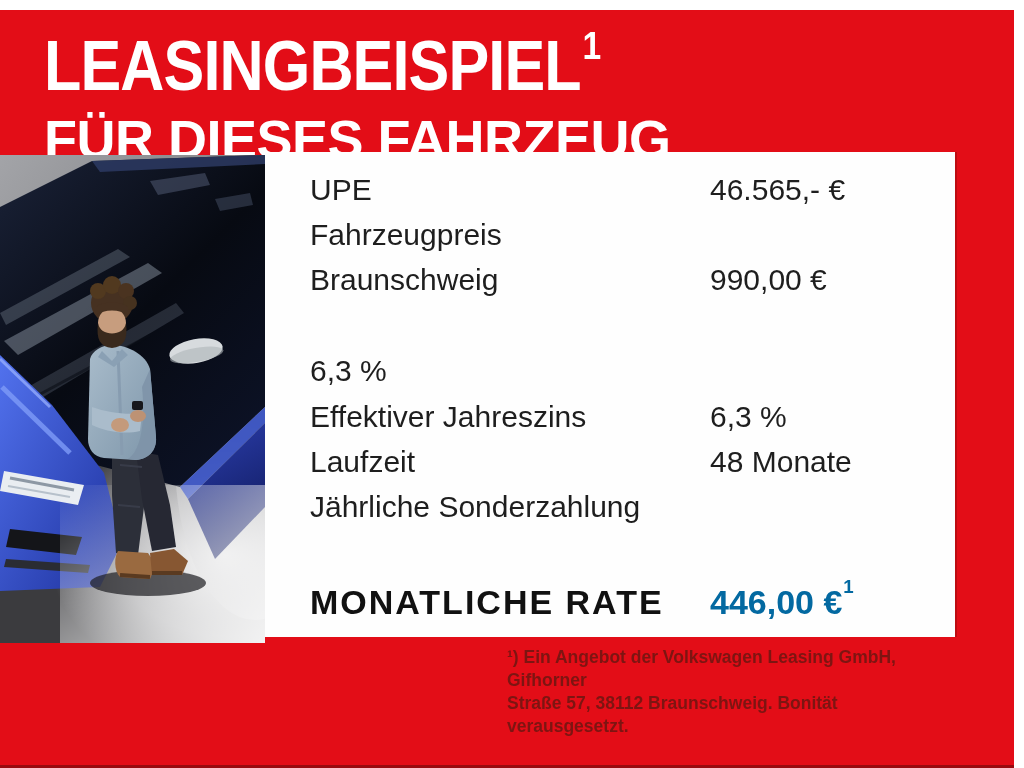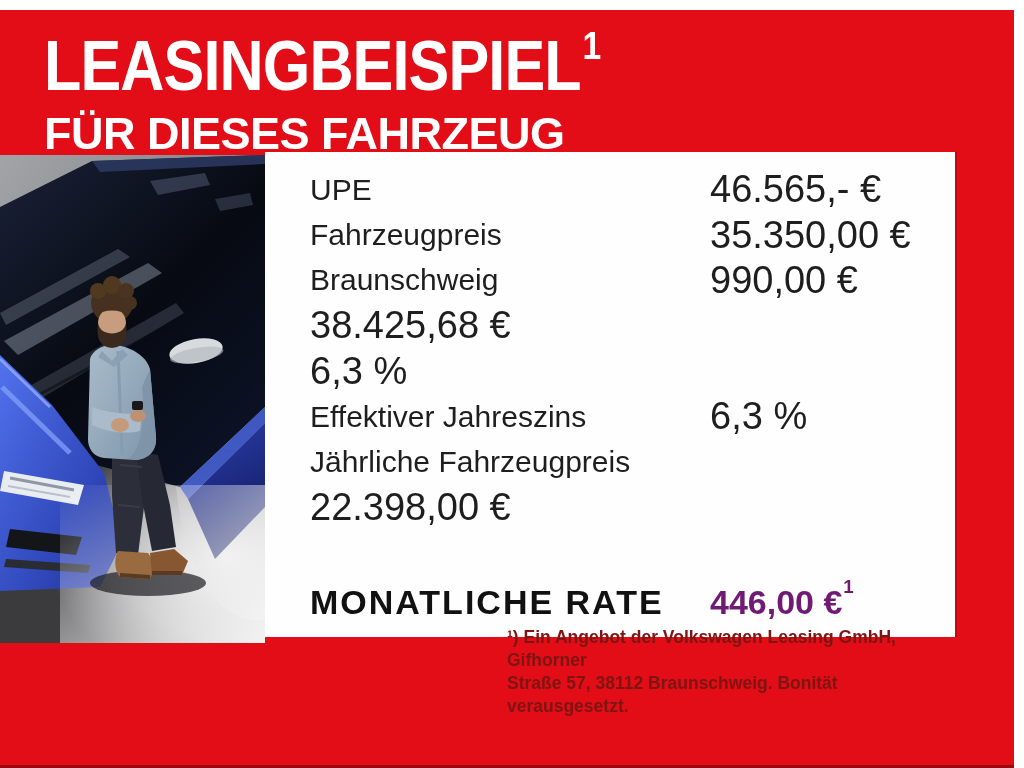--- a/index.html
+++ b/index.html
@@ -24,49 +24,49 @@
     content:"";position:absolute;left:0;right:0;bottom:0;height:3px;
     background:rgba(80,8,8,.5);
   }
   .title-block{position:absolute;left:44px;top:30px;color:var(--title_white);}
   .title{
     font-size:71px;font-weight:bold;line-height:1.0;letter-spacing:-1px;
     transform:scaleX(.86);transform-origin:left center;white-space:nowrap;
   }
   .title sup{font-size:55%;position:relative;top:-6px;left:2px;}
   .subtitle{
-    margin-top:7px;font-size:45px;font-weight:bold;letter-spacing:-0.5px;
+    margin-top:7px;font-size:54px;font-weight:bold;letter-spacing:-0.5px;
     white-space:nowrap;
   }
   .photo{
     position:absolute;left:0;top:155px;width:265px;height:488px;overflow:hidden;
     background:#6f7073;
   }
   .panel{
     position:absolute;left:265px;top:152px;width:690px;height:485px;
     background:var(--panel_white);
     box-shadow:2px 0 0 rgba(140,10,10,.45);
   }
   .rows{position:absolute;left:45px;top:15px;right:10px;}
   .row{display:flex;height:45.4px;align-items:center;}
   .row-label{
     flex:0 0 400px;font-size:30px;color:var(--text_dark);white-space:nowrap;
   }
-  .row-value{font-size:38px;color:var(--text_dark);white-space:nowrap;}
+  .row-value{font-size:30px;color:var(--text_dark);white-space:nowrap;}
   .rate-row{
     position:absolute;left:45px;top:426px;right:18px;display:flex;align-items:center;height:48px;
   }
   .rate-label{
     flex:0 0 400px;font-size:34px;font-weight:bold;letter-spacing:2px;
     color:#111;white-space:nowrap;
   }
-  .rate-value{font-size:34px;font-weight:bold;color:#701a75;white-space:nowrap;}
+  .rate-value{font-size:34px;font-weight:bold;color:#0369a1;white-space:nowrap;}
   .rate-value sup{font-size:55%;position:relative;top:-8px;left:1px;}
   .footnote{
-    position:absolute;left:507px;top:626px;width:440px;
+    position:absolute;left:507px;top:646px;width:440px;
     font-size:17.5px;line-height:23px;font-weight:bold;
     color:var(--footnote_text);
   }
 </style>
 </head>
 <body>
 
 <div class="page">
   <div class="red-bg"></div>
 
@@ -178,48 +178,49 @@
 
   <section class="panel">
     <div class="rows">
   <div class="row">
     <div class="row-label">UPE</div>
     <div class="row-value">46.565,- €</div>
   </div>
 
   <div class="row">
     <div class="row-label">Fahrzeugpreis</div>
-    <div class="row-value">35.350,00 €</div>
   </div>
 
   <div class="row">
     <div class="row-label">Braunschweig</div>
     <div class="row-value">990,00 €</div>
   </div>
 
   <div class="row">
-    <div class="row-value">38.425,68 €</div>
   </div>
 
   <div class="row">
     <div class="row-value">6,3 %</div>
   </div>
 
   <div class="row">
     <div class="row-label">Effektiver Jahreszins</div>
     <div class="row-value">6,3 %</div>
   </div>
 
-
-  <div class="row">
-    <div class="row-label">Jährliche Fahrzeugpreis</div>
-  </div>
-
-  <div class="row">
-    <div class="row-value">22.398,00 €</div>
+  <div class="row">
+    <div class="row-label">Laufzeit</div>
+    <div class="row-value">48 Monate</div>
+  </div>
+
+  <div class="row">
+    <div class="row-label">Jährliche Sonderzahlung</div>
+  </div>
+
+  <div class="row">
   </div>
 </div>
 
     <div class="rate-row">
       <div class="rate-label">MONATLICHE RATE</div>
       <div class="rate-value"><span>446,00 €</span><sup>1</sup></div>
     </div>
   </section>
 
   <footer class="footnote">

